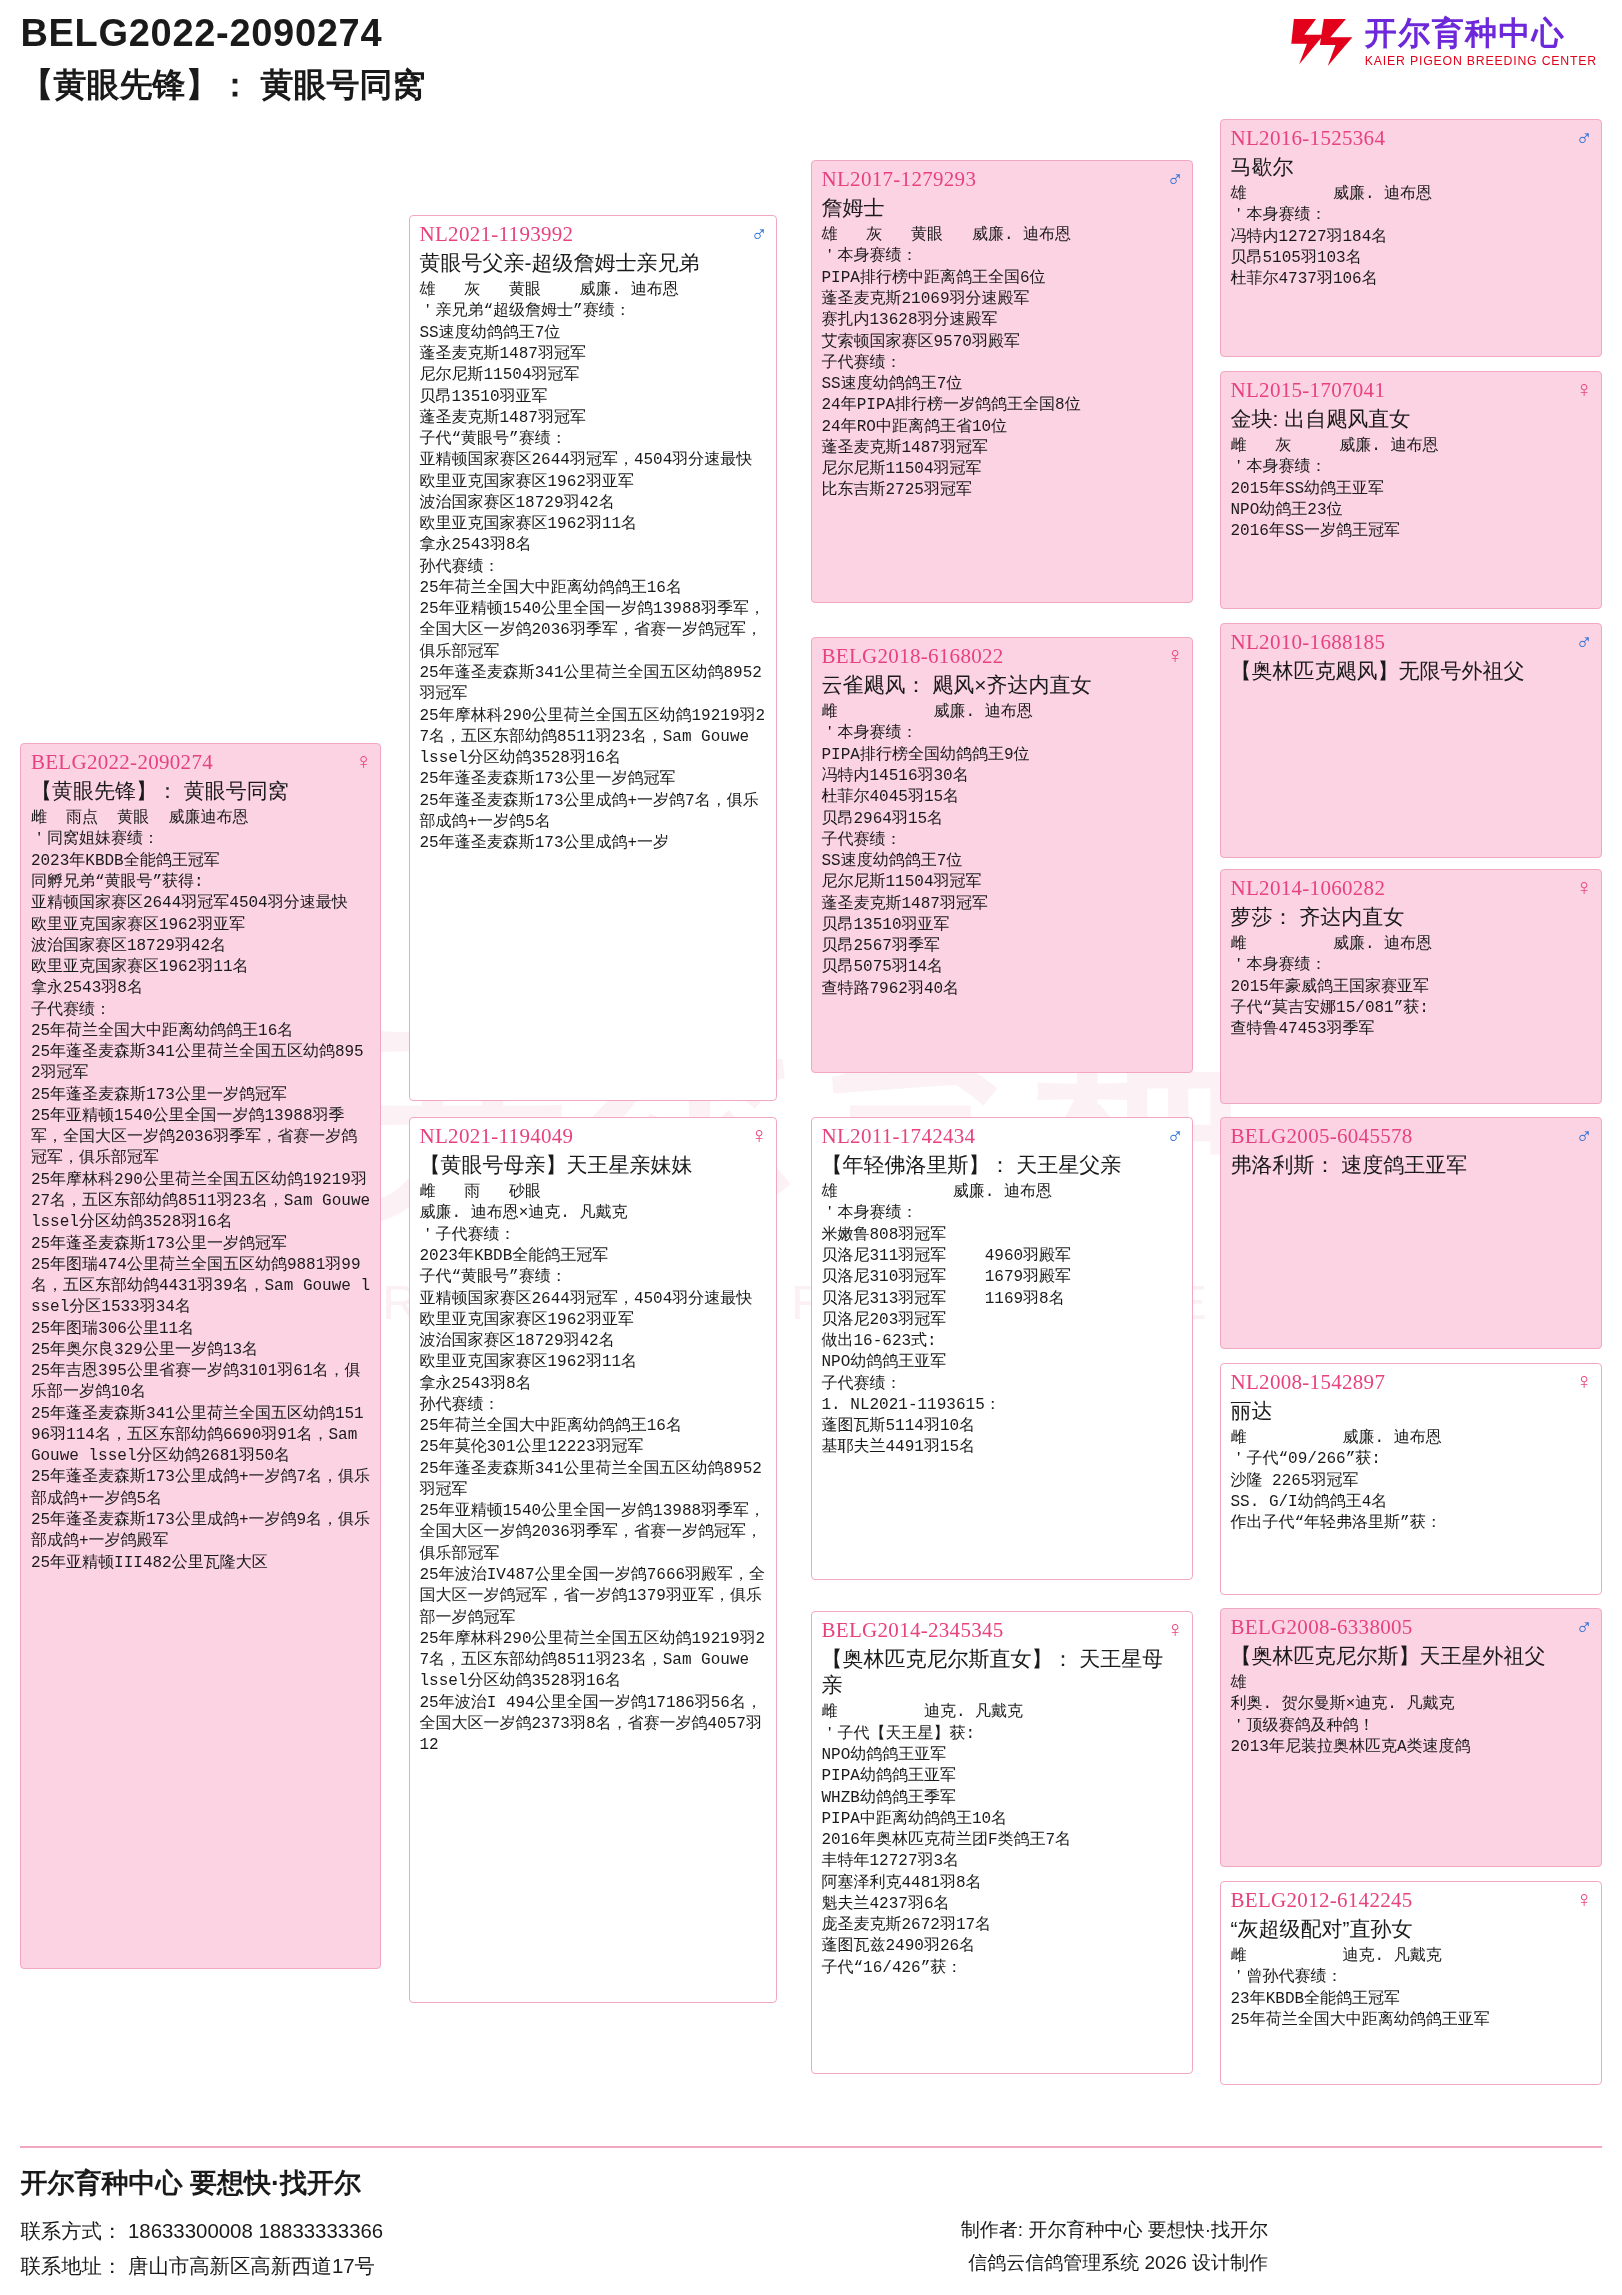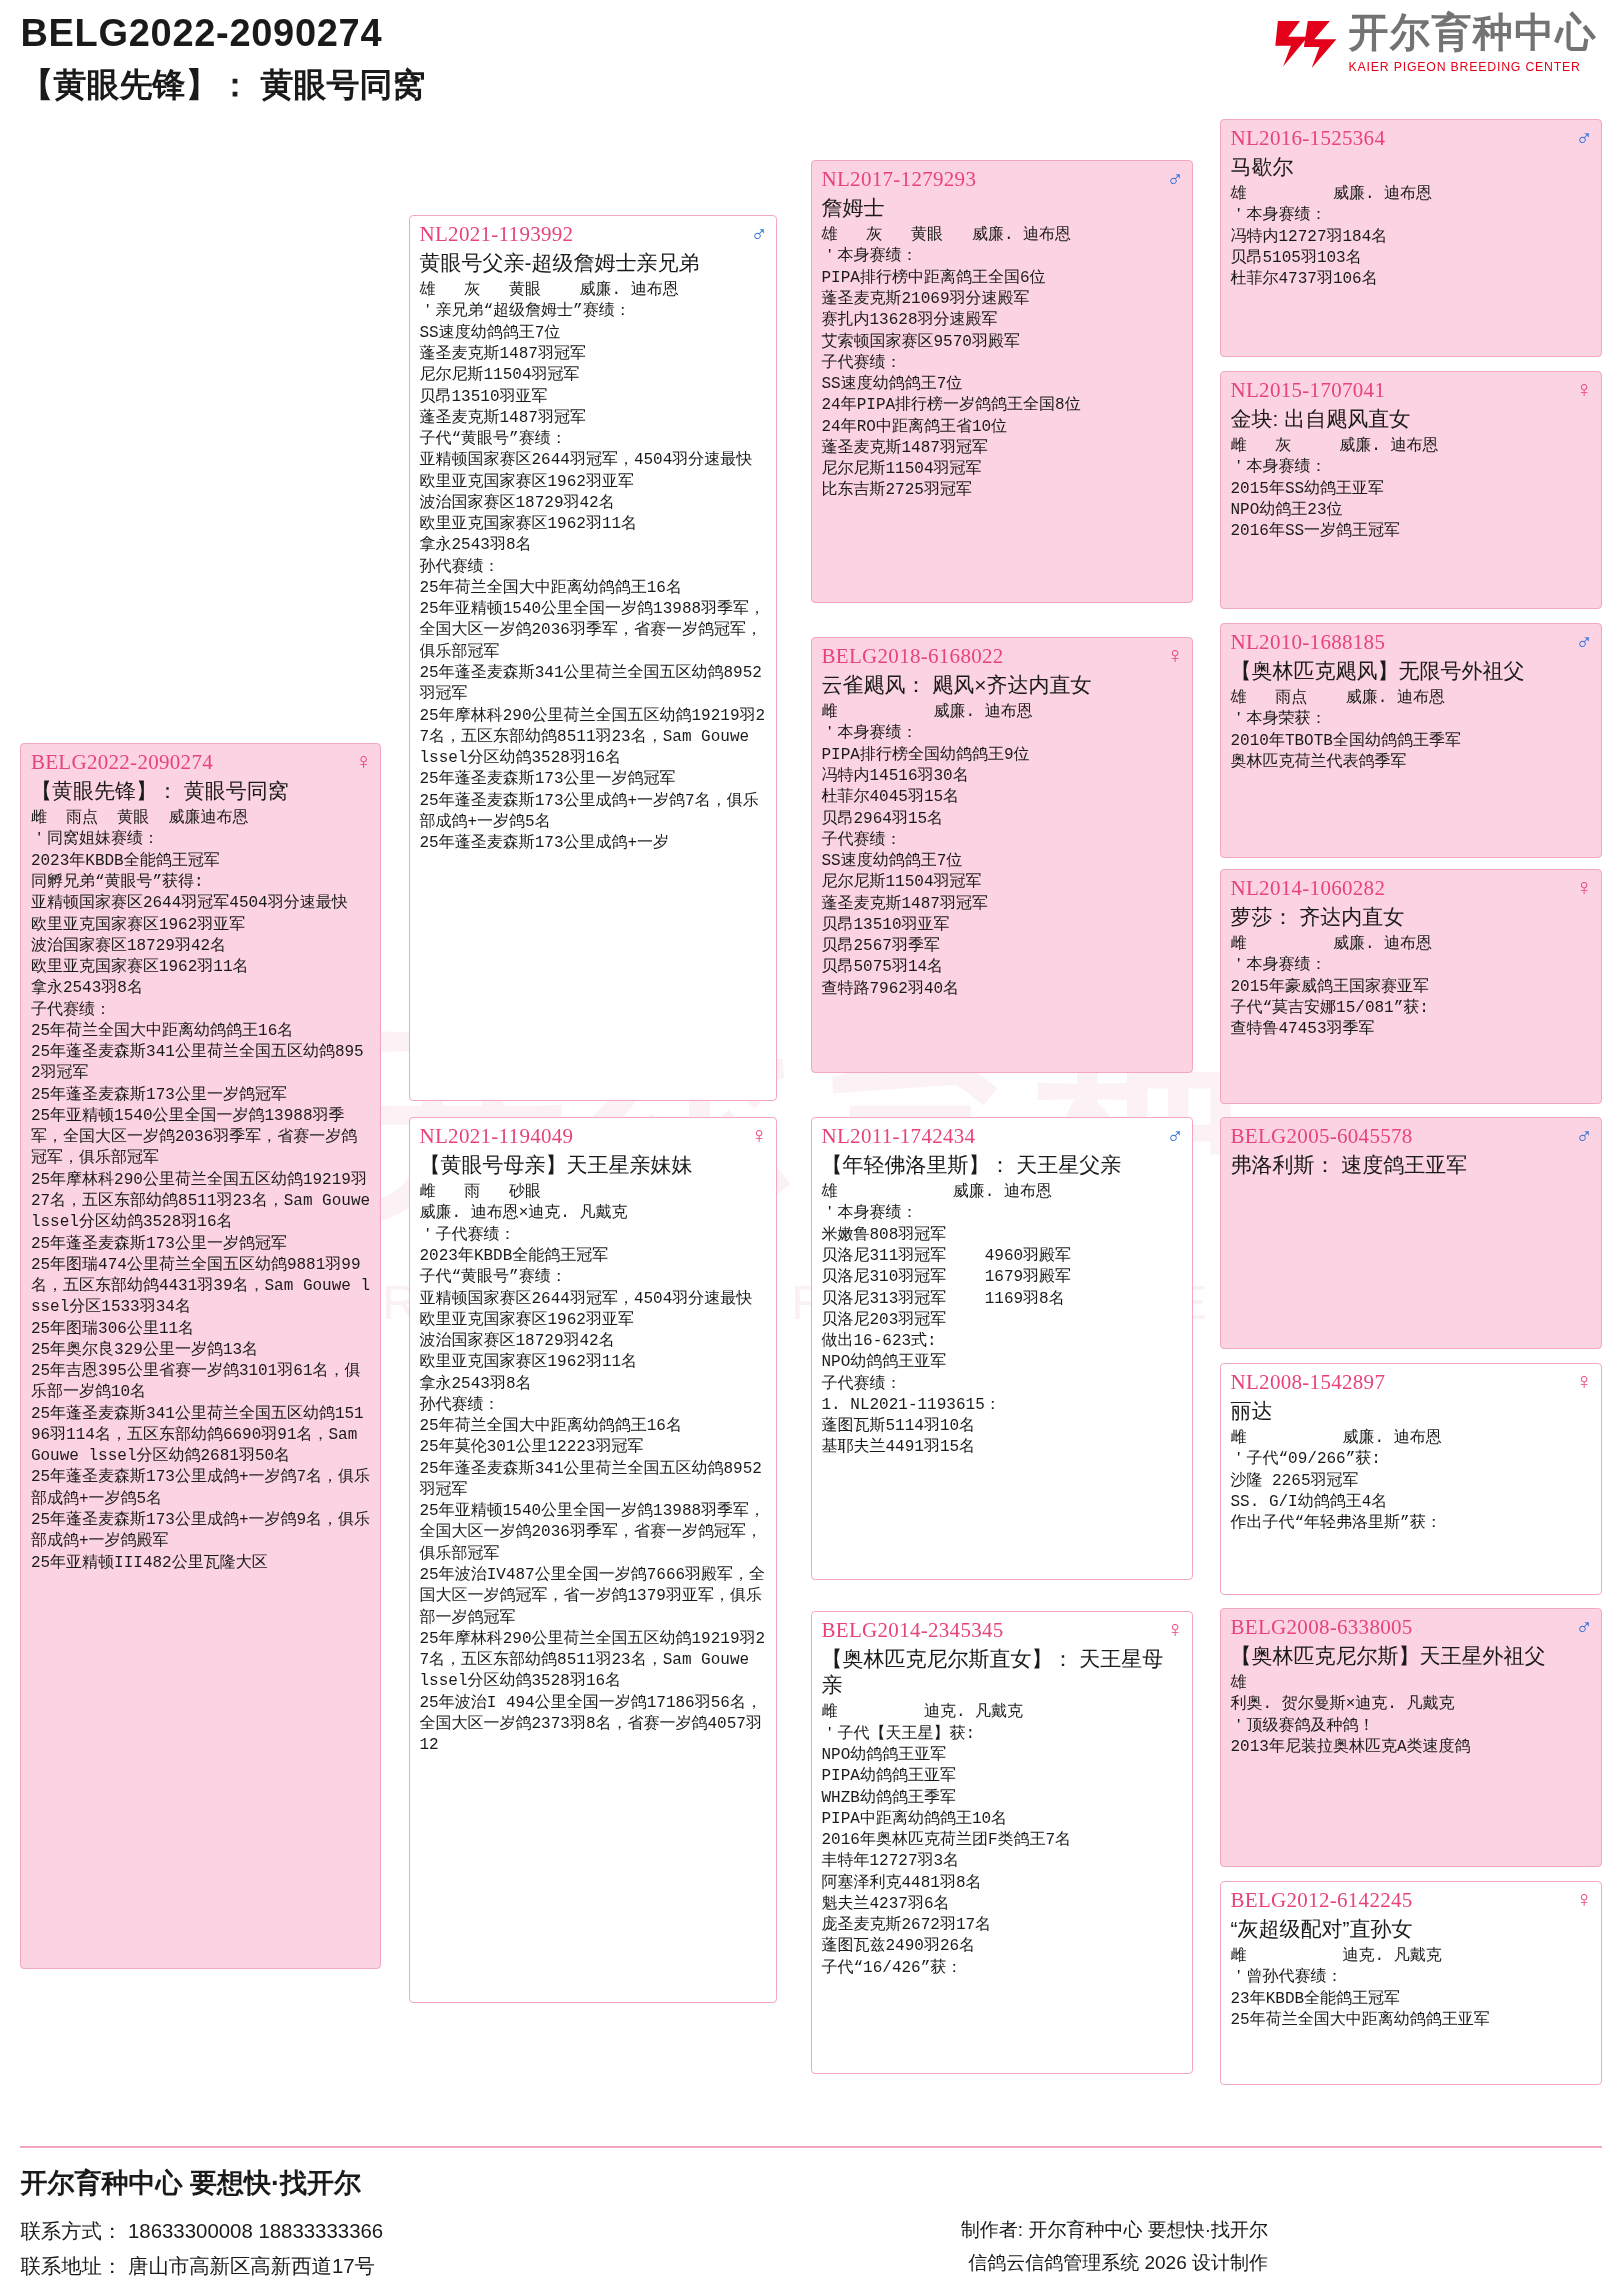--- a/index.html
+++ b/index.html
@@ -69,26 +69,25 @@
     right: 26px; top: 15px;
     display: flex;
     align-items: center;
   }
   .logo-mark {
     width: 65px; height: 55px;
     margin-right: 9.5px;
     flex: 0 0 auto;
   }
   .logo-text-cn {
-    font-size: 40px;
-    font-weight: bold;
-    color: #737373;
+    font-size: 32px;
+    font-weight: bold;
+    color: #6d28d9;
     letter-spacing: 1.4px;
     line-height: 1.05;
-    font-family: Liberation Mono, monospace;
   }
   .logo-text-en {
     font-size: 12.3px;
     color: #e2001a;
     letter-spacing: 0.8px;
     margin-top: 3.4px;
   }
 
   
   .card {
@@ -378,24 +377,20 @@
 ＇本身赛绩：
 2015年SS幼鸽王亚军
 NPO幼鸽王23位
 2016年SS一岁鸽王冠军</div>
 </div>
 
 <div class="card pink" style="left:1220px; top:623px; width:382px; height:235px;">
   <div class="sex">♂</div>
   <div class="card-id">NL2010-1688185</div>
   <div class="card-name">【奥林匹克飓风】无限号外祖父</div>
-  <div class="card-body">雄   雨点    威廉. 迪布恩
-＇本身荣获：
-2010年TBOTB全国幼鸽鸽王季军
-奥林匹克荷兰代表鸽季军</div>
 </div>
 
 <div class="card pink" style="left:1220px; top:869px; width:382px; height:235px;">
   <div class="sex f">♀</div>
   <div class="card-id">NL2014-1060282</div>
   <div class="card-name">萝莎： 齐达内直女</div>
   <div class="card-body">雌         威廉. 迪布恩
 ＇本身赛绩：
 2015年豪威鸽王国家赛亚军
 子代“莫吉安娜15/081”获:

